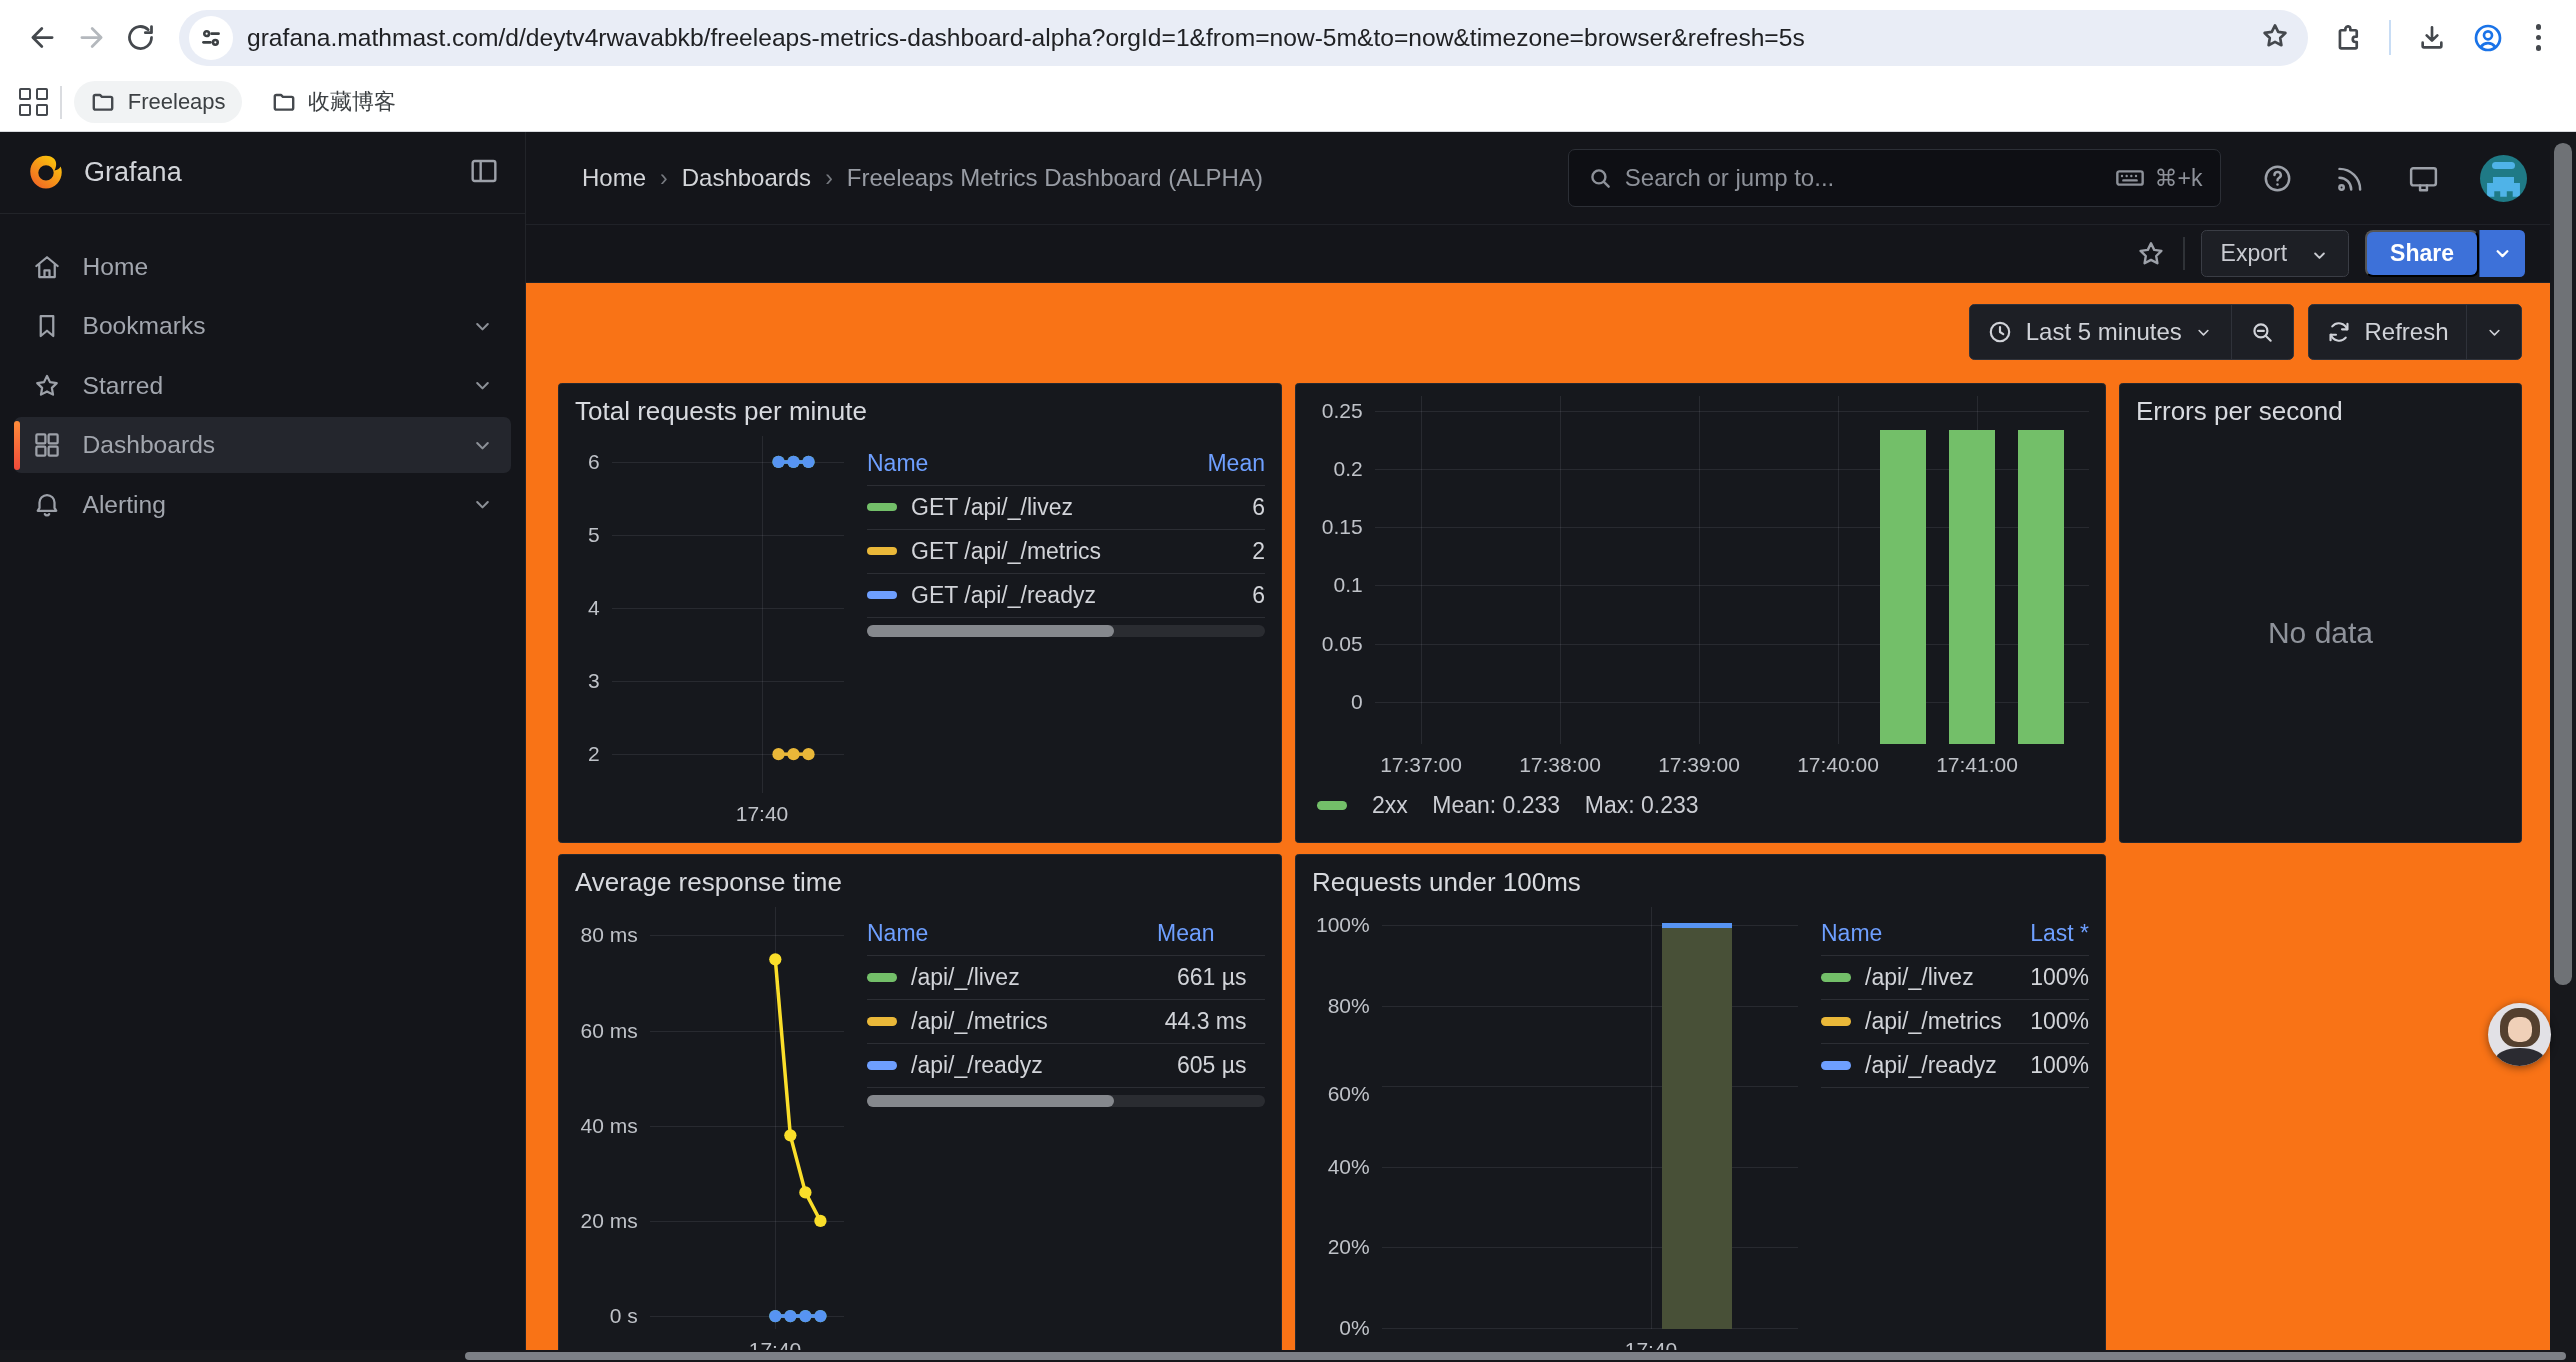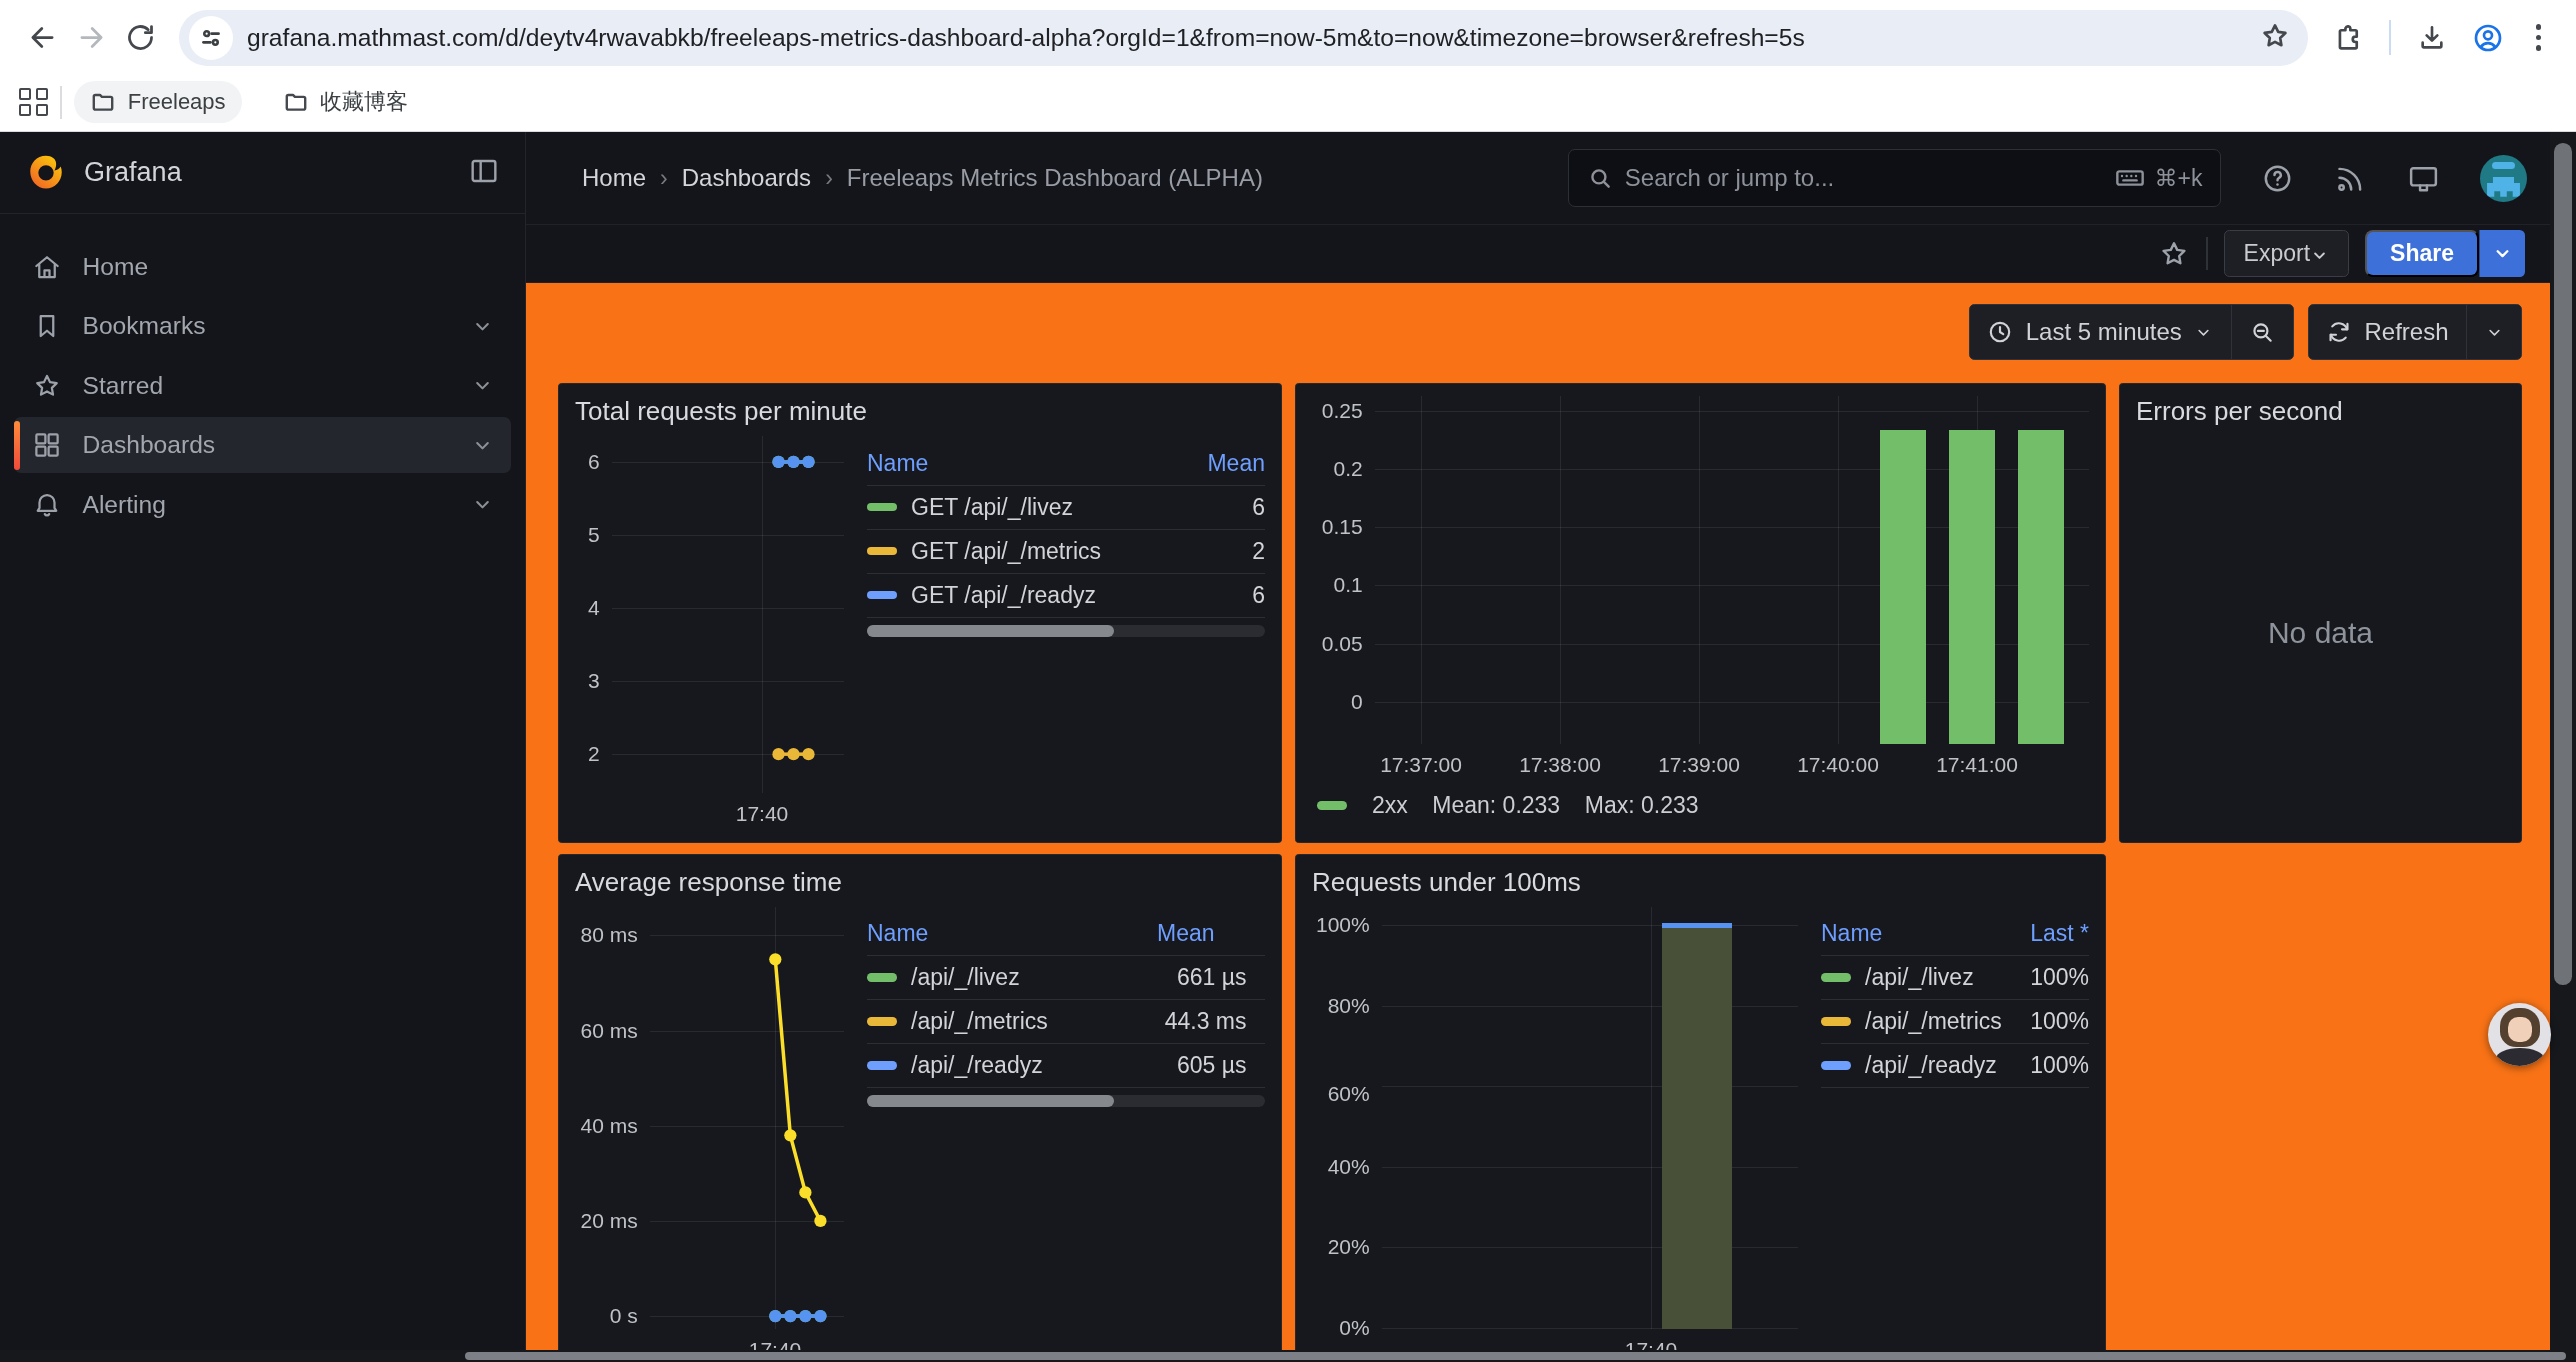--- a/index.html
+++ b/index.html
@@ -89,21 +89,21 @@
   .user-avatar .px-bar { position:absolute; left:26%; top:16%; width:48%; height:14%; background:#4fb3e8; border-radius:3.5px; }
   .user-avatar .px-face { position:absolute; left:15%; bottom:10%; width:70%; height:42%; background:#4fb3e8;
     clip-path:polygon(0 30%,18% 30%,18% 0,82% 0,82% 30%,100% 30%,100% 100%,78% 100%,78% 72%,60% 72%,60% 100%,40% 100%,40% 72%,22% 72%,22% 100%,0 100%); }
 
   .toolbar { height:58px; flex:0 0 auto; background:#14151a; border-bottom:1.8px solid #202228;
     display:flex; align-items:center; justify-content:flex-end; gap:16px; padding-right:51px; }
   .tb-star { color:#9da1a9; display:flex; }
   .tb-star svg { width:32px; height:32px; fill:none; stroke:currentColor; stroke-width:1.8; stroke-linejoin:round; }
   .tb-div { width:1.8px; height:33px; background:#2f3237; }
   .btn { height:47px; display:flex; align-items:center; border-radius:5.3px; font-size:23px; }
-  .btn-export { border:1.8px solid #3a3d45; background:#1d1f25; color:#c9cbd1; padding:0 19px; gap:0; }
+  .btn-export { border:1.8px solid #3a3d45; background:#1d1f25; color:#c9cbd1; padding:0 19px; gap:23px; }
   .btn .bchev { width:19px; height:19px; }
   .btn .bchev svg { width:19px; height:19px; fill:none; stroke:currentColor; stroke-width:2.4;
     stroke-linecap:round; stroke-linejoin:round; }
   .share-group { display:flex; height:47px; border-radius:5.3px; overflow:hidden; }
   .btn-share { background:#3d71d9; color:#ffffff; font-weight:700; padding:0 23px; border-radius:8px; }
   .btn-share-chev { background:#3d71d9; width:46px; display:flex; align-items:center; justify-content:center;
     border-left:1.8px solid rgba(0,0,0,0.35); color:#fff; }
   .btn-share-chev svg { width:21px; height:21px; fill:none; stroke:#fff; stroke-width:2.6; stroke-linecap:round; stroke-linejoin:round; }
 
   .content { flex:1; min-height:0; background:#f97316; padding:21px 54px 0 32px; display:flex; flex-direction:column; }
@@ -229,21 +229,21 @@
     </div>
   </div>
   <div class="chrome-row2">
     <div class="apps-grid">
         <i></i>
         <i></i>
         <i></i>
         <i></i>
       </div>
     <div class="bm-div"></div>
-    <div id="bookmarks" style="display: flex; gap: 25px;">
+    <div id="bookmarks" style="display: flex; gap: 13px;">
         <div class="bm-chip shaded">
           <svg viewBox="0 0 24 24">
             <path d="M3.5 7a1.5 1.5 0 0 1 1.5-1.5h4.2L11 7.3h8a1.5 1.5 0 0 1 1.5 1.5v8.7A1.5 1.5 0 0 1 19 19H5a1.5 1.5 0 0 1-1.5-1.5z"></path>
           </svg>
           <span>Freeleaps</span>
         </div>
         <div class="bm-chip">
           <svg viewBox="0 0 24 24">
             <path d="M3.5 7a1.5 1.5 0 0 1 1.5-1.5h4.2L11 7.3h8a1.5 1.5 0 0 1 1.5 1.5v8.7A1.5 1.5 0 0 1 19 19H5a1.5 1.5 0 0 1-1.5-1.5z"></path>
           </svg>

